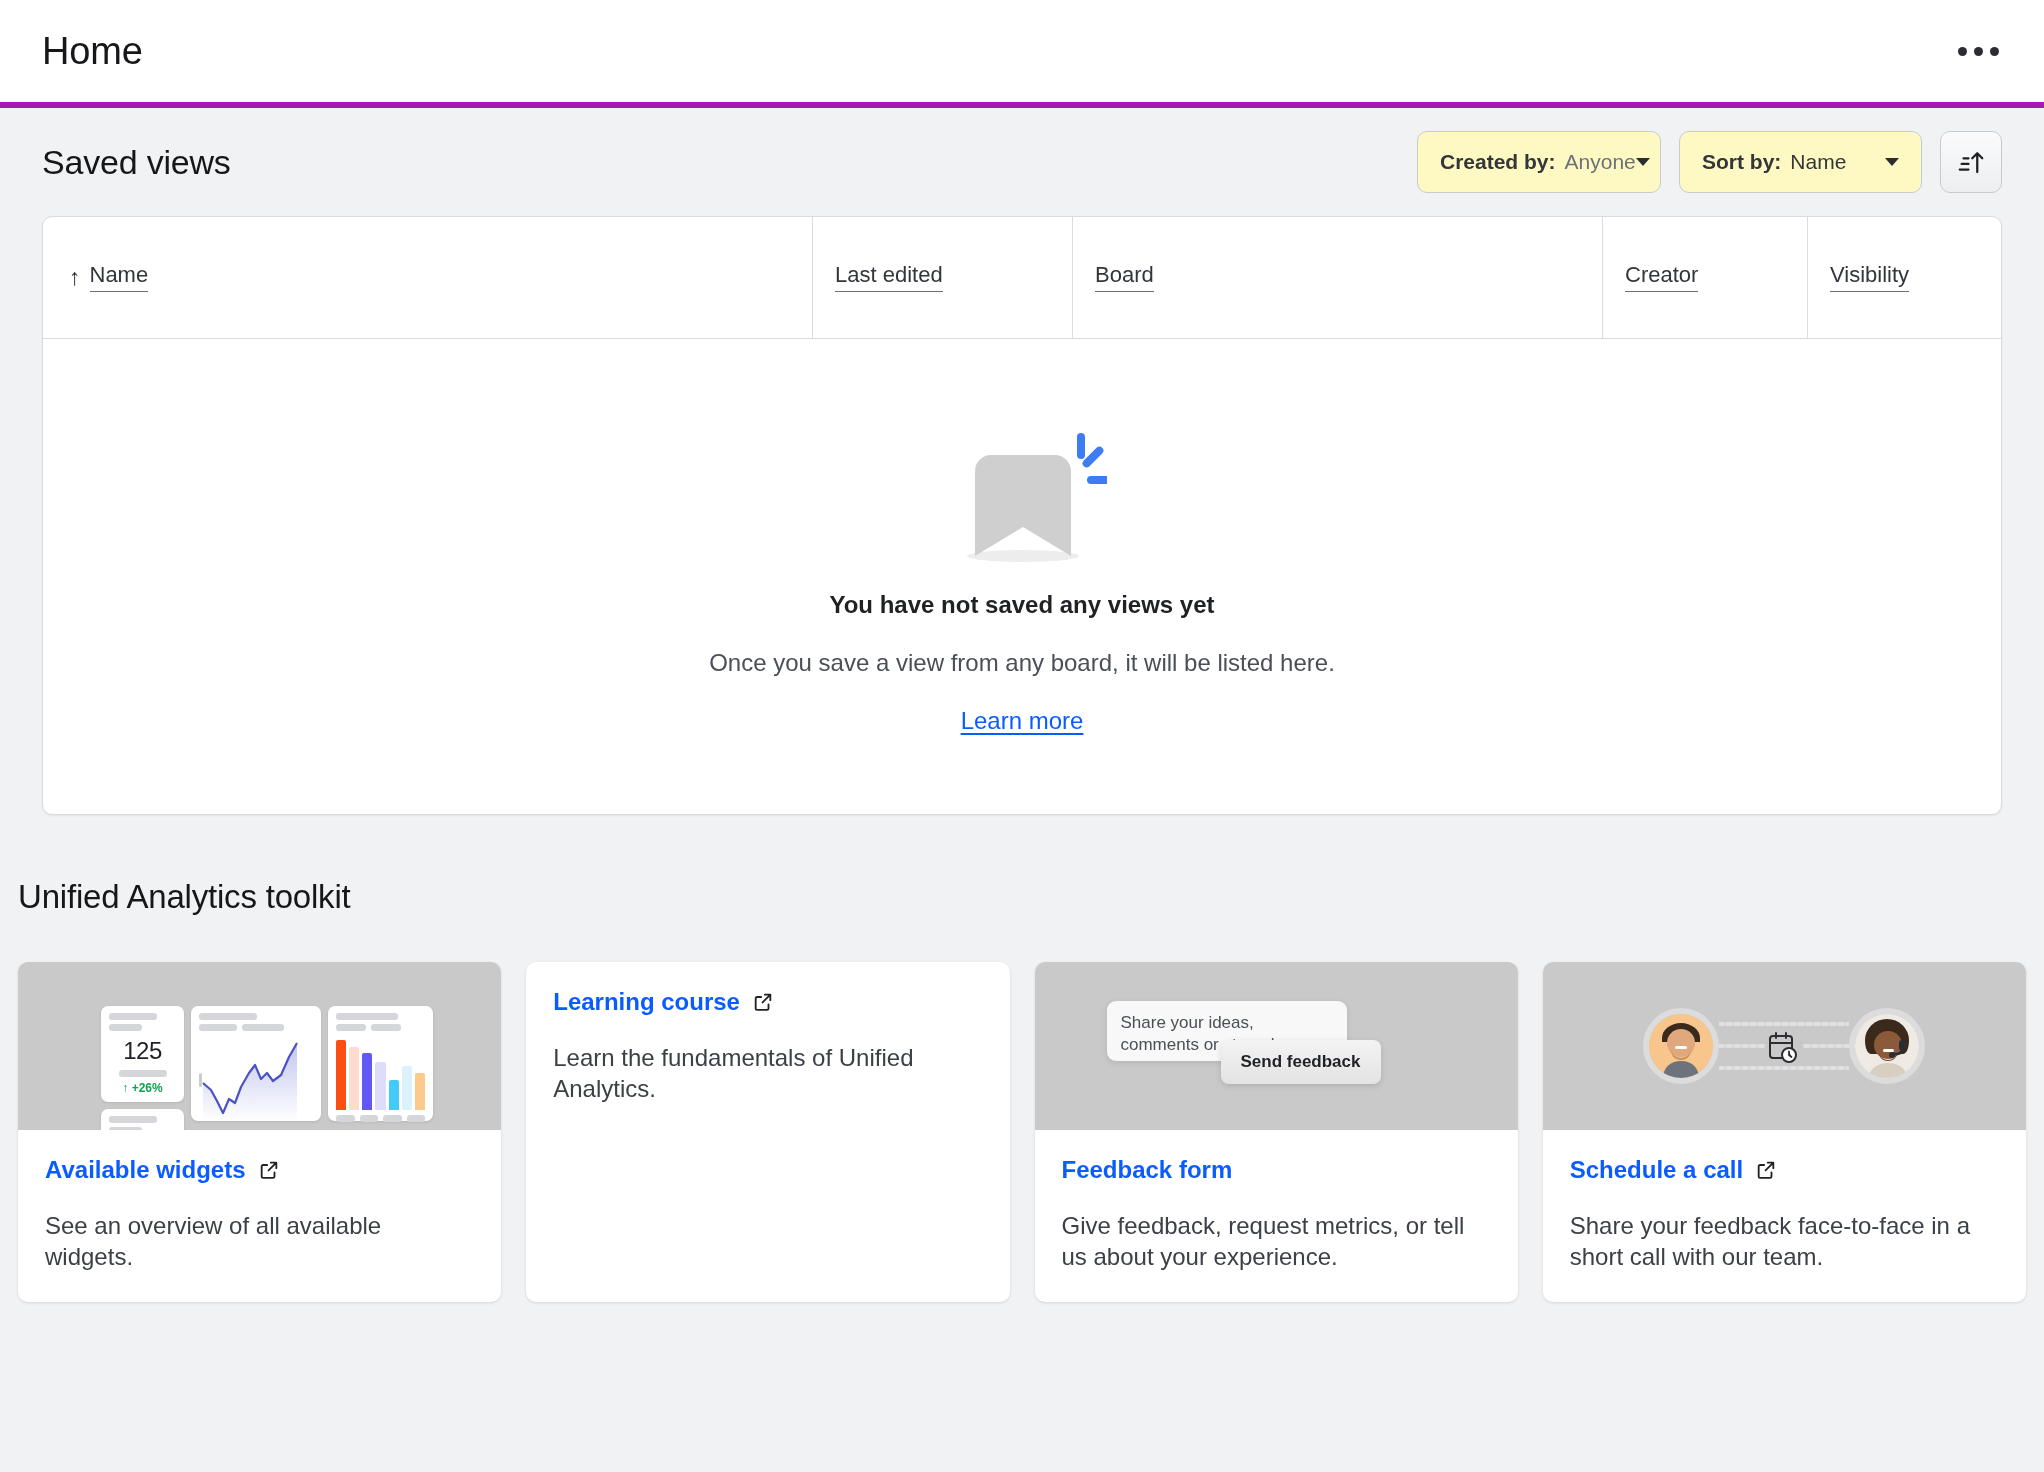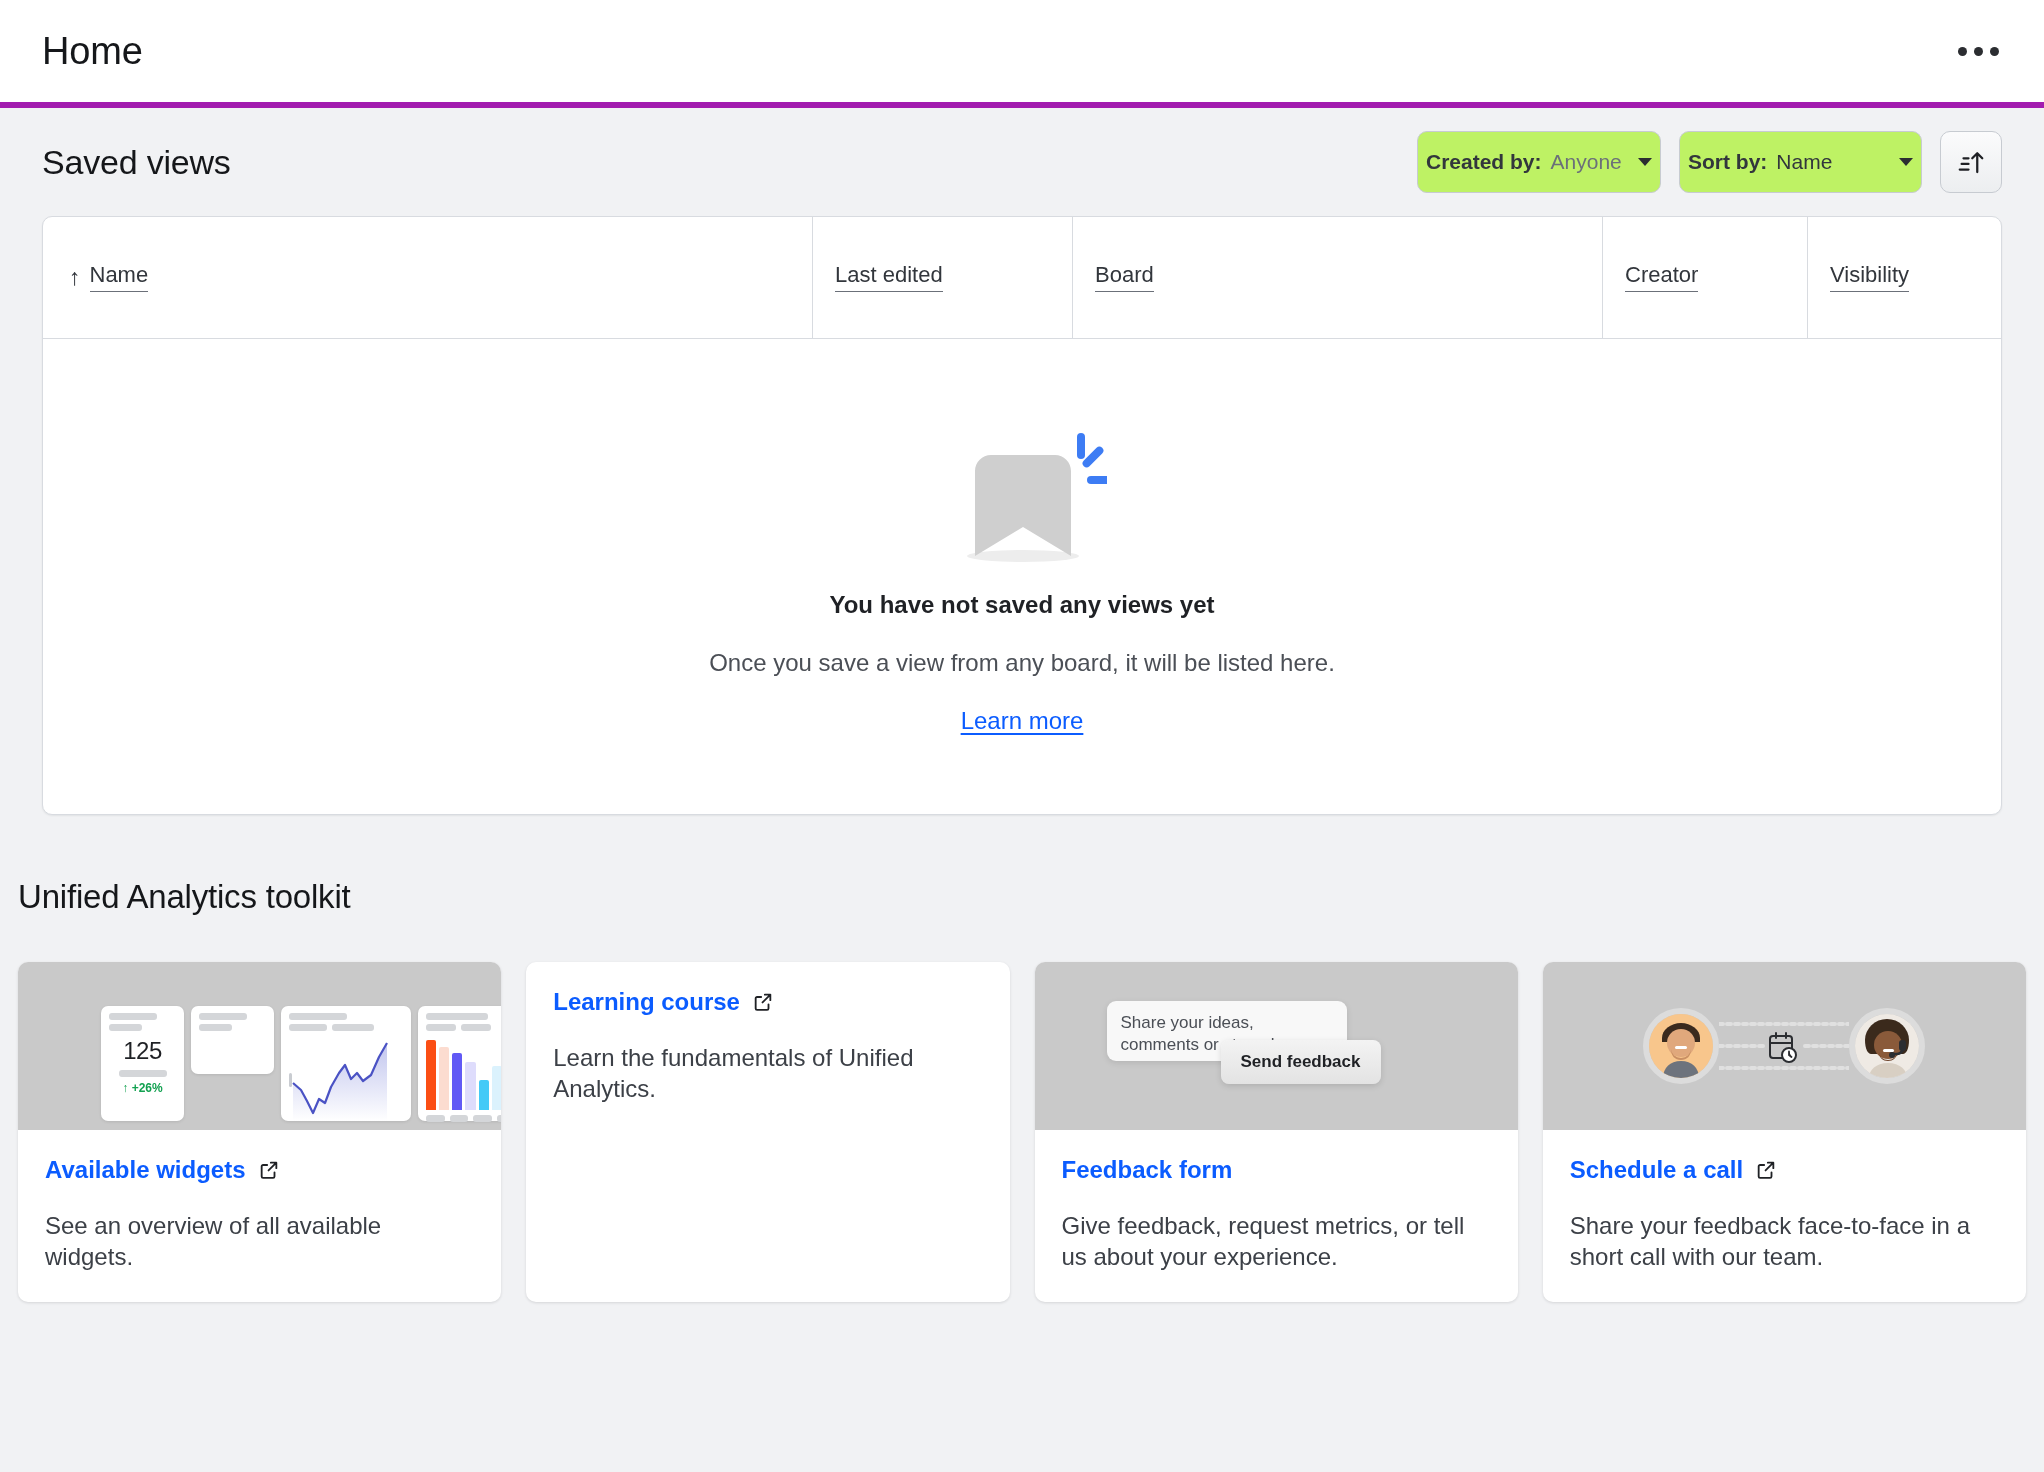--- a/index.html
+++ b/index.html
@@ -32,23 +32,23 @@
   
   .sv-section { padding: 0 42px; }
   .sv-head {
     display: flex; align-items: center;
     height: 108px;
   }
   .sv-title { font-size: 34px; font-weight: 400; color: #15171a; letter-spacing: -0.2px; }
   .sv-controls { margin-left: auto; display: flex; align-items: center; gap: 18px; }
 
   .select-box {
-    height: 62px; background: #bef264; border: 1px solid #c7cbd1;
+    height: 62px; background: #fef9c3; border: 1px solid #c7cbd1;
     border-radius: 10px; display: flex; align-items: center;
-    padding: 0 8px; cursor: pointer; position: relative;
+    padding: 0 22px; cursor: pointer; position: relative;
   }
   .select-box.created { width: 244px; }
   .select-box.sorted  { width: 243px; }
   .sel-label { font-size: 21px; font-weight: 700; color: #32363c; white-space: nowrap; }
   .sel-value { font-size: 21px; font-weight: 400; color: #6b7079; margin-left: 9px; white-space: nowrap; }
   .sel-value.dark { color: #32363c; }
   .caret {
     margin-left: auto;
     width: 0; height: 0;
     border-left: 7px solid transparent;
@@ -132,21 +132,21 @@
   .card-link {
     display: flex; align-items: center; gap: 12px;
     font-size: 24px; font-weight: 700; color: #0b5cff;
     margin-bottom: 27px; cursor: pointer;
   }
   .card-desc { font-size: 24px; color: #3c4047; line-height: 1.28; }
 
   
   .t1 { position: absolute; left: 83px; top: 44px; display: flex; gap: 7px; }
   .mini { background: #fff; border-radius: 7px; padding: 7px 8px; box-shadow: 0 1px 3px rgba(0,0,0,.10); }
-  .mini-col { display: flex; flex-direction: row; gap: 7px; }
+  .mini-col { display: flex; flex-direction: column; gap: 7px; }
   .skel { background: #d4d6d9; border-radius: 3px; height: 7px; }
   .m-kpi { width: 83px; }
   .kpi-num { font-size: 24px; font-weight: 400; color: #1f2125; text-align: center; margin: 6px 0 5px; letter-spacing: -0.5px;}
   .kpi-delta { font-size: 12px; font-weight: 700; color: #12a150; text-align: center; }
   .m-donut { width: 83px; height: 68px; }
   .m-line { width: 130px; height: 115px; position: relative; }
   .m-bars { width: 105px; height: 115px; position: relative; }
   .bars-row { display: flex; align-items: flex-end; gap: 3px; height: 72px; margin-top: 7px; }
   .bar { width: 11px; border-radius: 2px 2px 0 0; }
 

